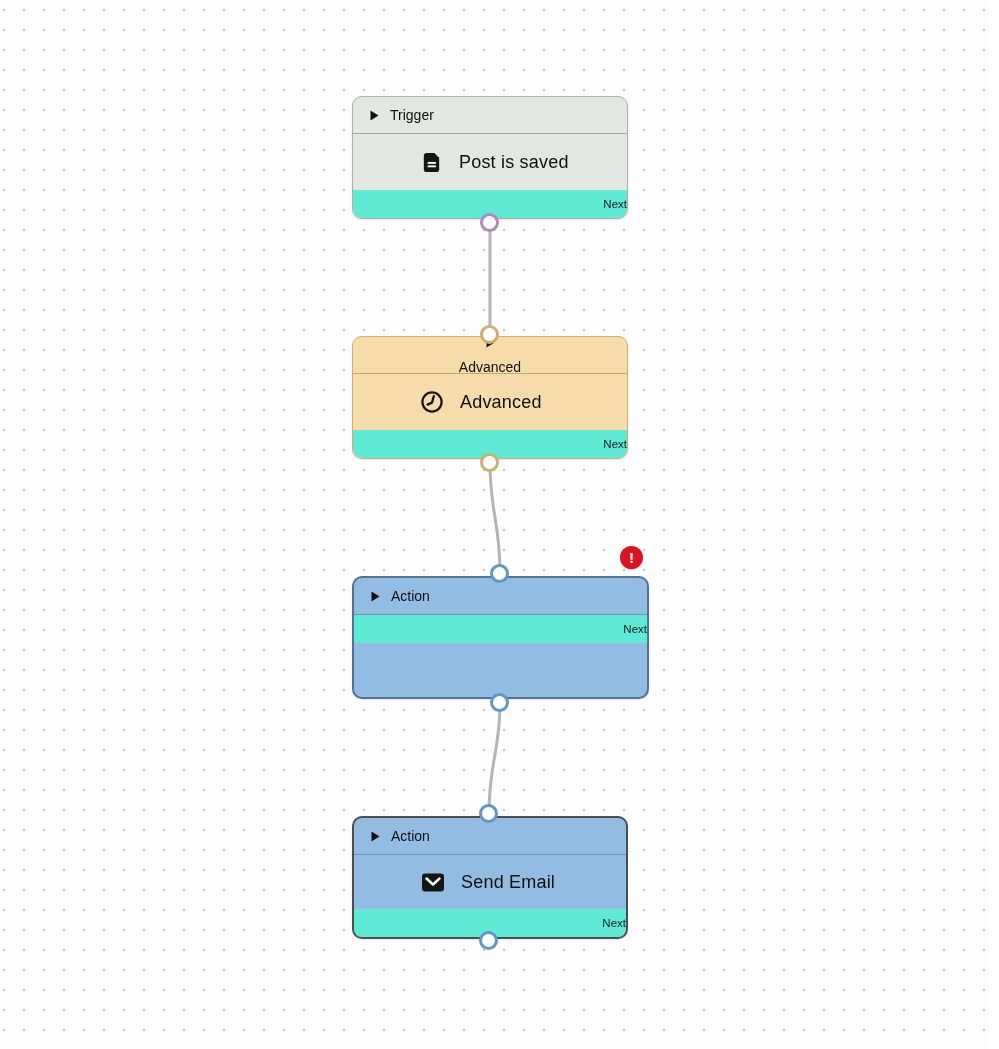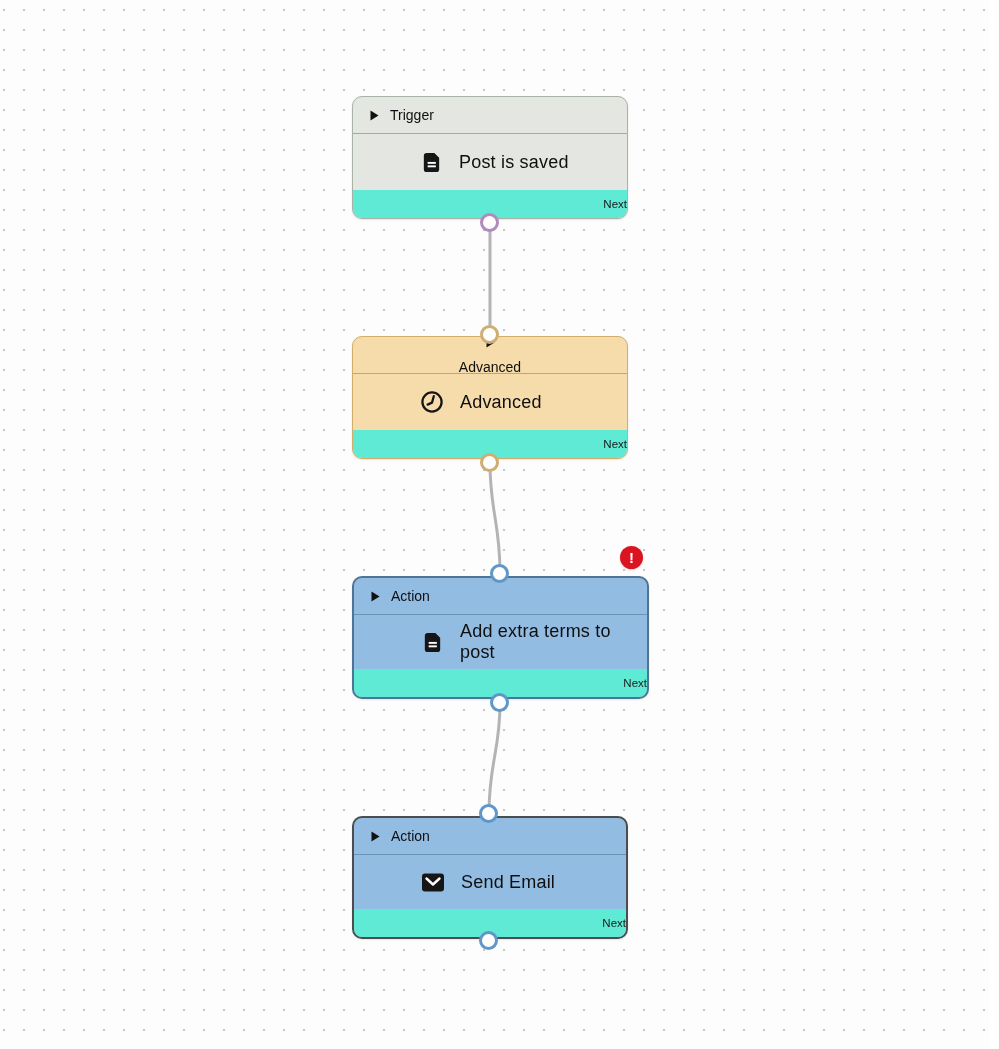--- a/index.html
+++ b/index.html
@@ -147,30 +147,20 @@
 
   <div class="node node2">
     <div class="node-header">
       <span class="tri">
         <svg width="9" height="11" viewBox="0 0 9 11">
             <path d="M0.5,0.5 L8.5,5.5 L0.5,10.5 Z" fill="#111"></path>
           </svg>
       </span>
       <span>Action</span>
     </div>
-    <div class="node-body">
-      <span class="icon">
-        <svg width="23" height="23" viewBox="0 0 24 24">
-            <path d="M4 5 a3 3 0 0 1 3-3 h8 l5 5 v12 a3 3 0 0 1 -3 3 h-10 a3 3 0 0 1 -3-3 z" fill="#161616"></path>
-            <rect x="8" y="11.4" width="8.5" height="2" fill="#fff"></rect>
-            <rect x="8" y="15" width="8.5" height="2" fill="#fff"></rect>
-          </svg>
-      </span>
-      <span>Add extra terms to post</span>
-    </div>
     <div class="node-footer">
       <span>Next</span>
     </div>
   </div>
 
   <div class="node node3">
     <div class="node-header">
       <span class="tri">
         <svg width="9" height="11" viewBox="0 0 9 11">
             <path d="M0.5,0.5 L8.5,5.5 L0.5,10.5 Z" fill="#111"></path>

